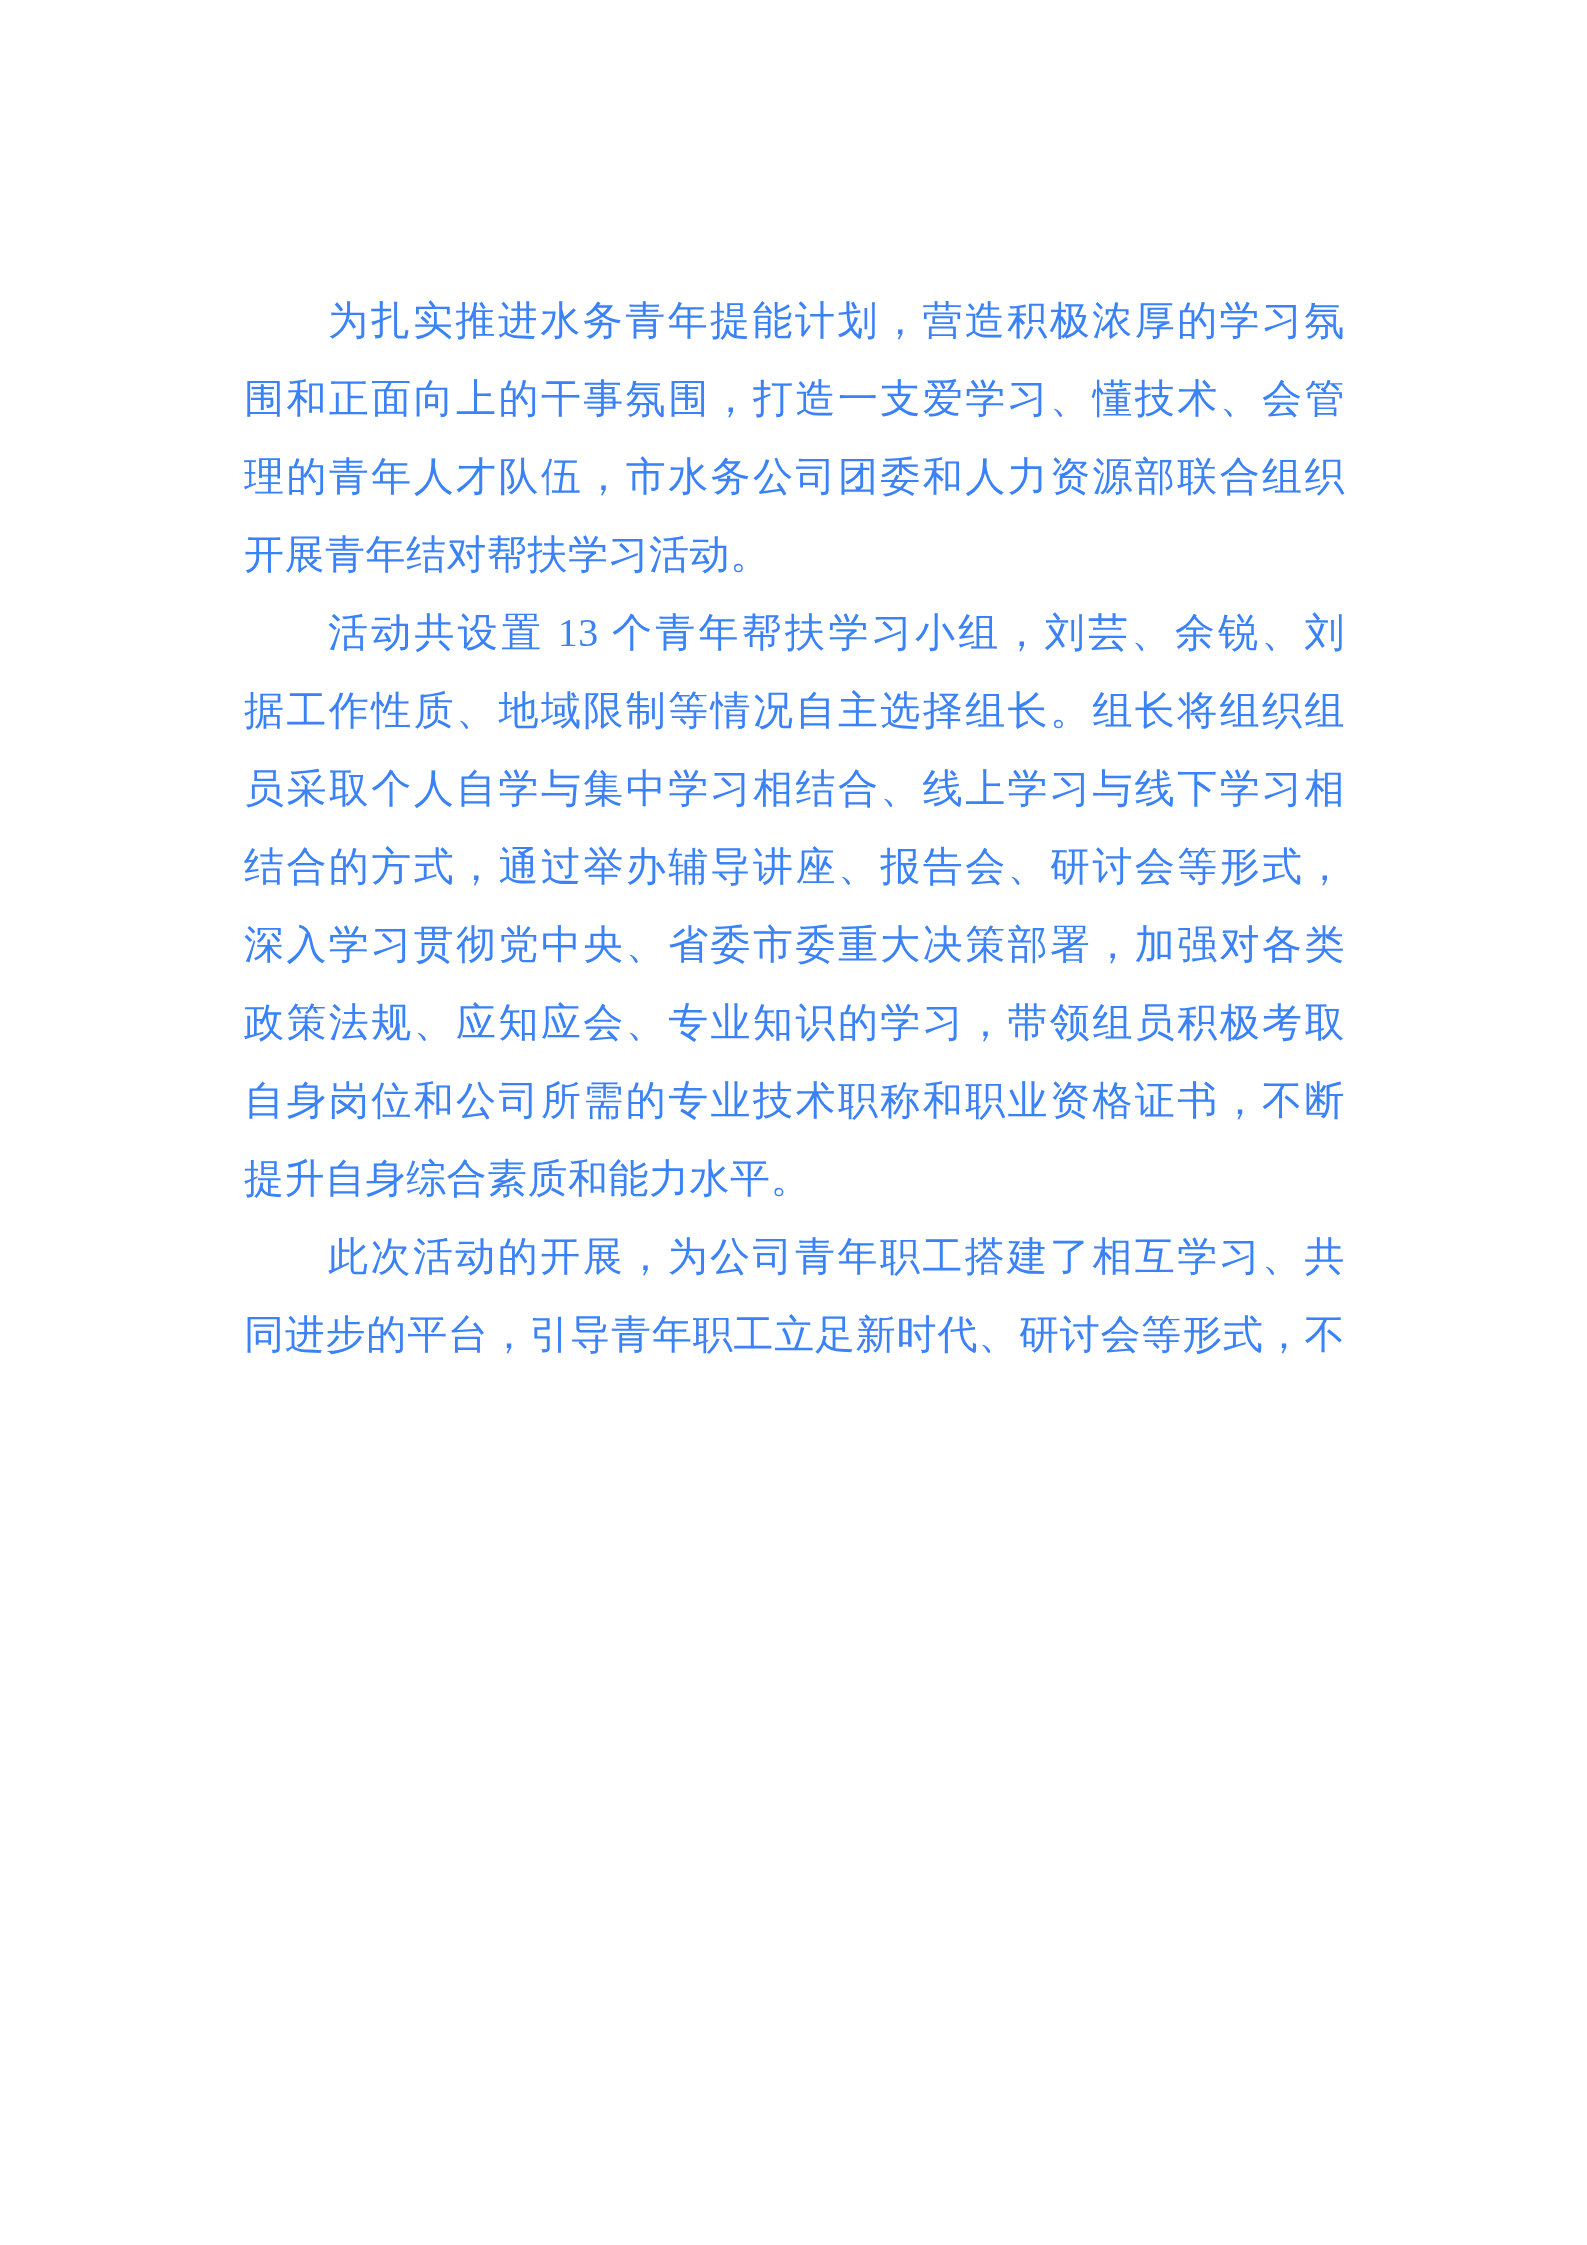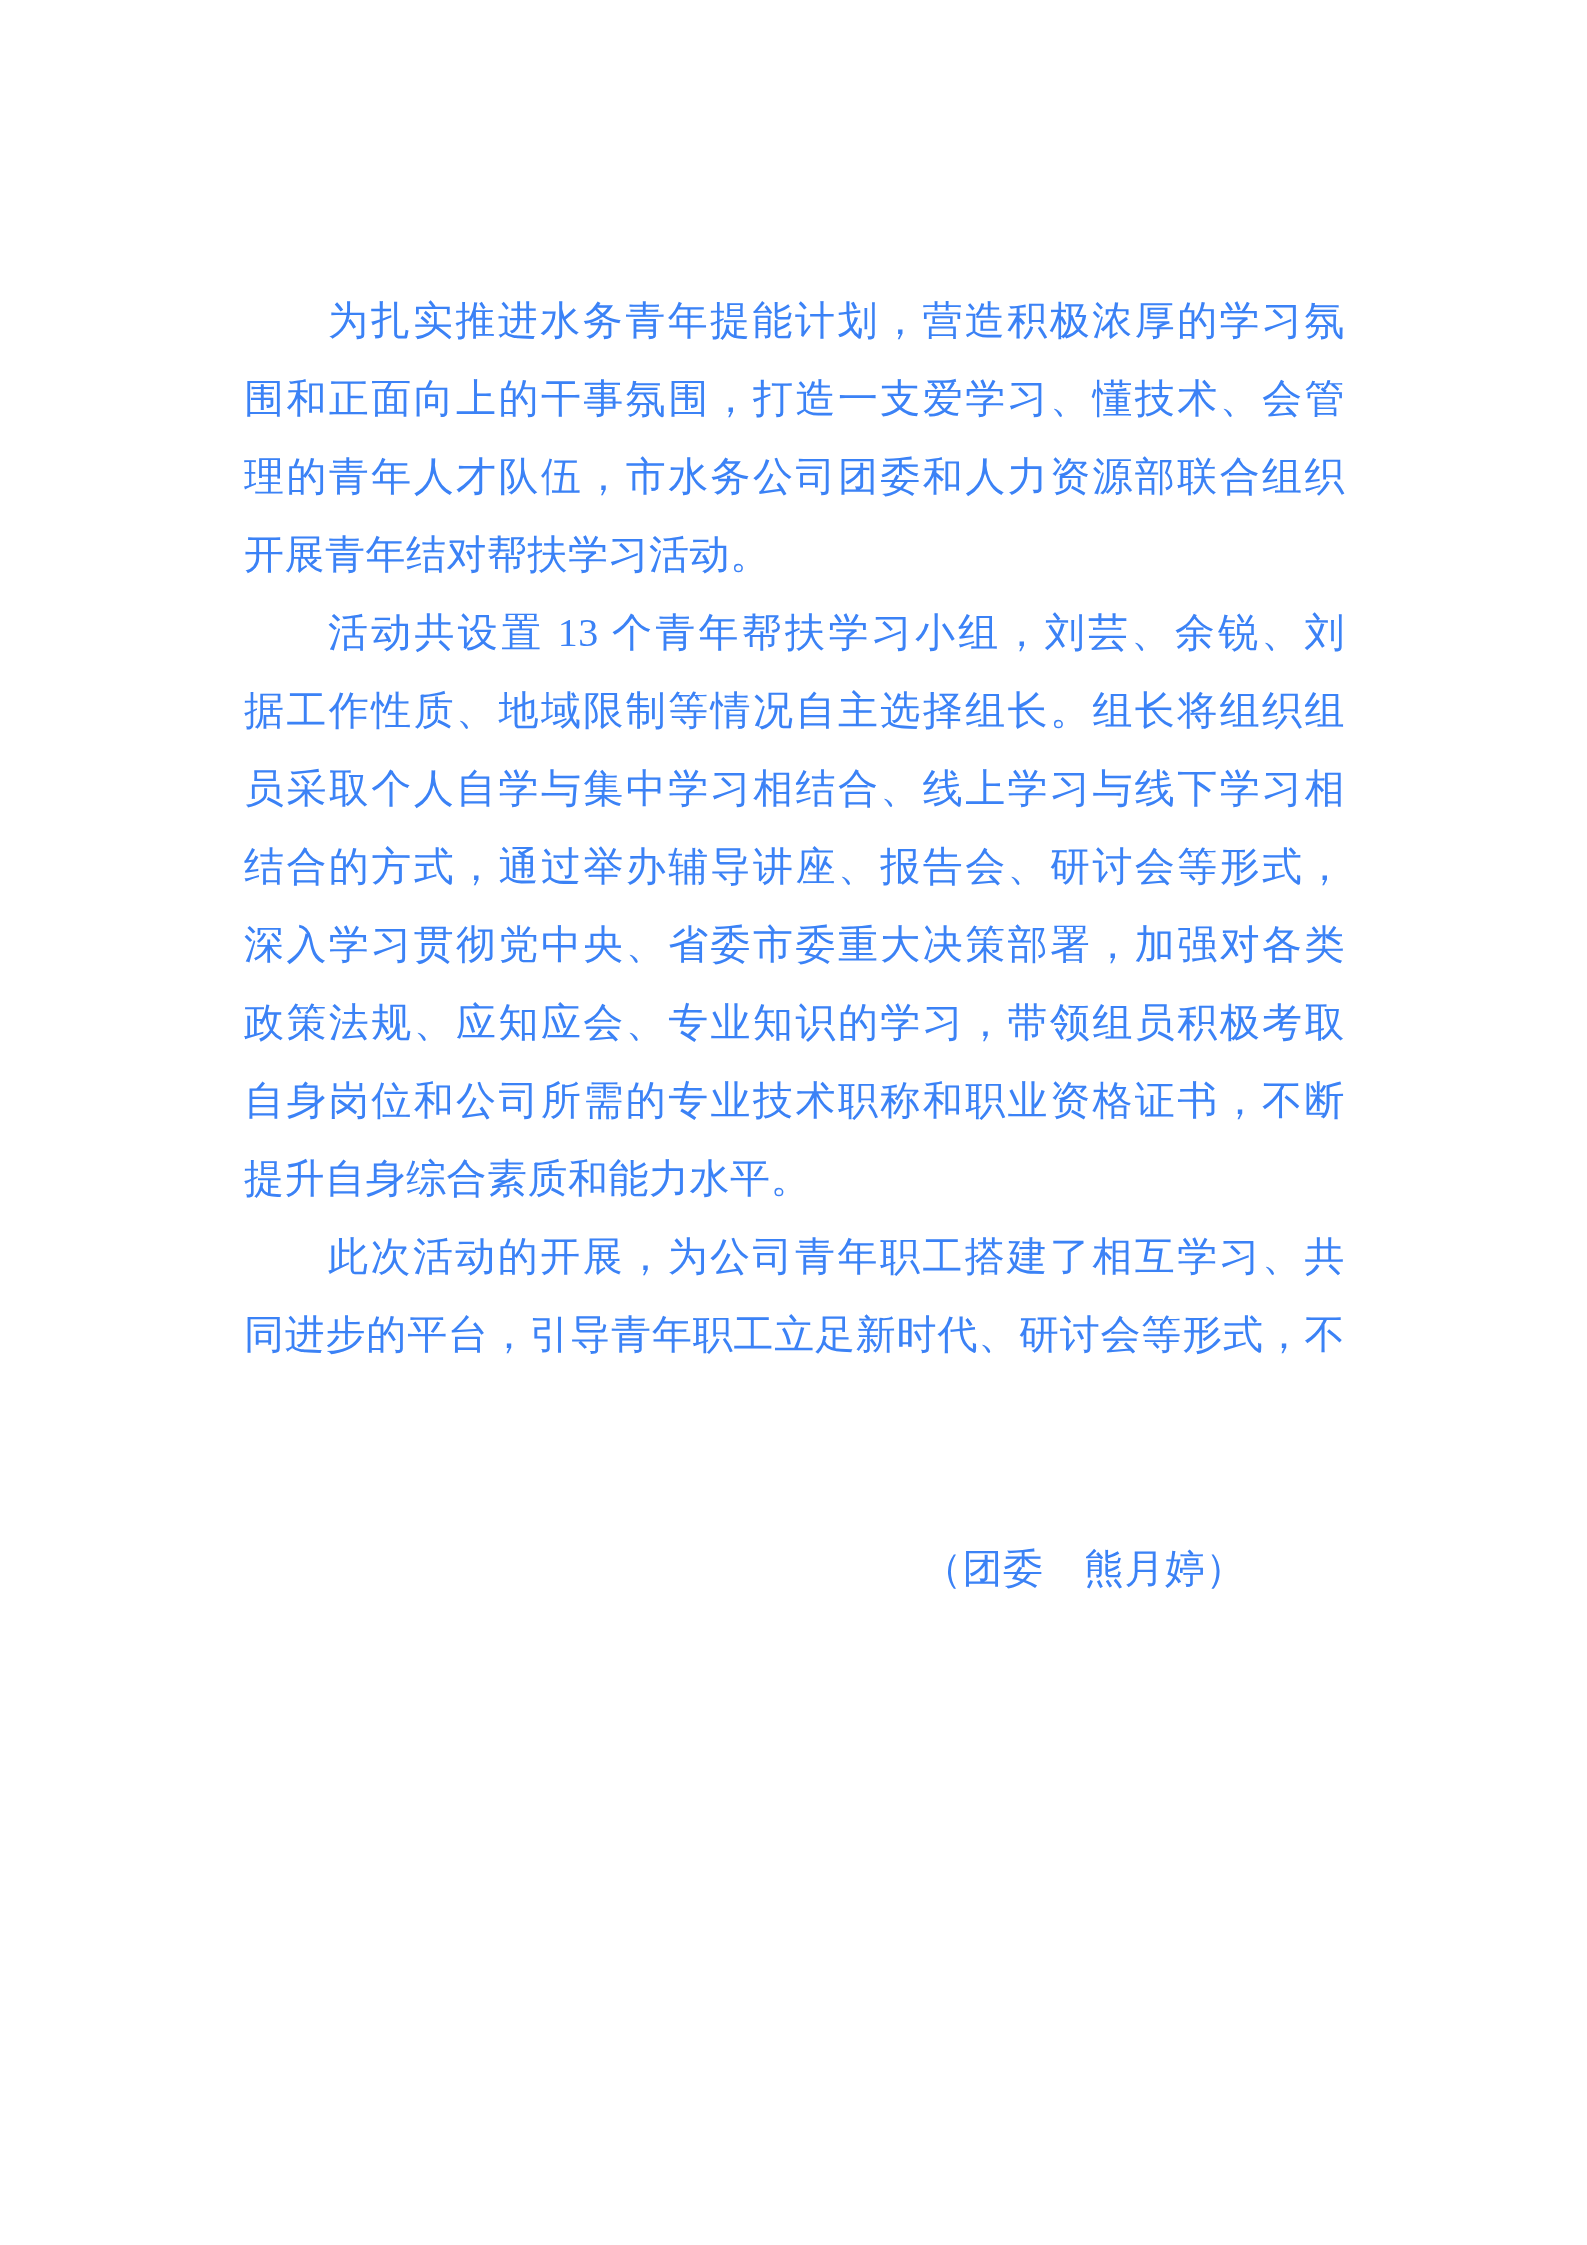--- a/index.html
+++ b/index.html
@@ -60,15 +60,14 @@
     <div class="line indent">活动共设置 13 个青年帮扶学习小组，刘芸、余锐、刘</div>
     <div class="line">据工作性质、地域限制等情况自主选择组长。组长将组织组</div>
     <div class="line">员采取个人自学与集中学习相结合、线上学习与线下学习相</div>
     <div class="line">结合的方式，通过举办辅导讲座、报告会、研讨会等形式，</div>
     <div class="line">深入学习贯彻党中央、省委市委重大决策部署，加强对各类</div>
     <div class="line">政策法规、应知应会、专业知识的学习，带领组员积极考取</div>
     <div class="line">自身岗位和公司所需的专业技术职称和职业资格证书，不断</div>
     <div class="line end">提升自身综合素质和能力水平。</div>
     <div class="line indent">此次活动的开展，为公司青年职工搭建了相互学习、共</div>
     <div class="line">同进步的平台，引导青年职工立足新时代、研讨会等形式，不</div>
-    <div class="signature">（团委　熊月婷）</div>
   </div>
 </div>
 
 </body></html>

